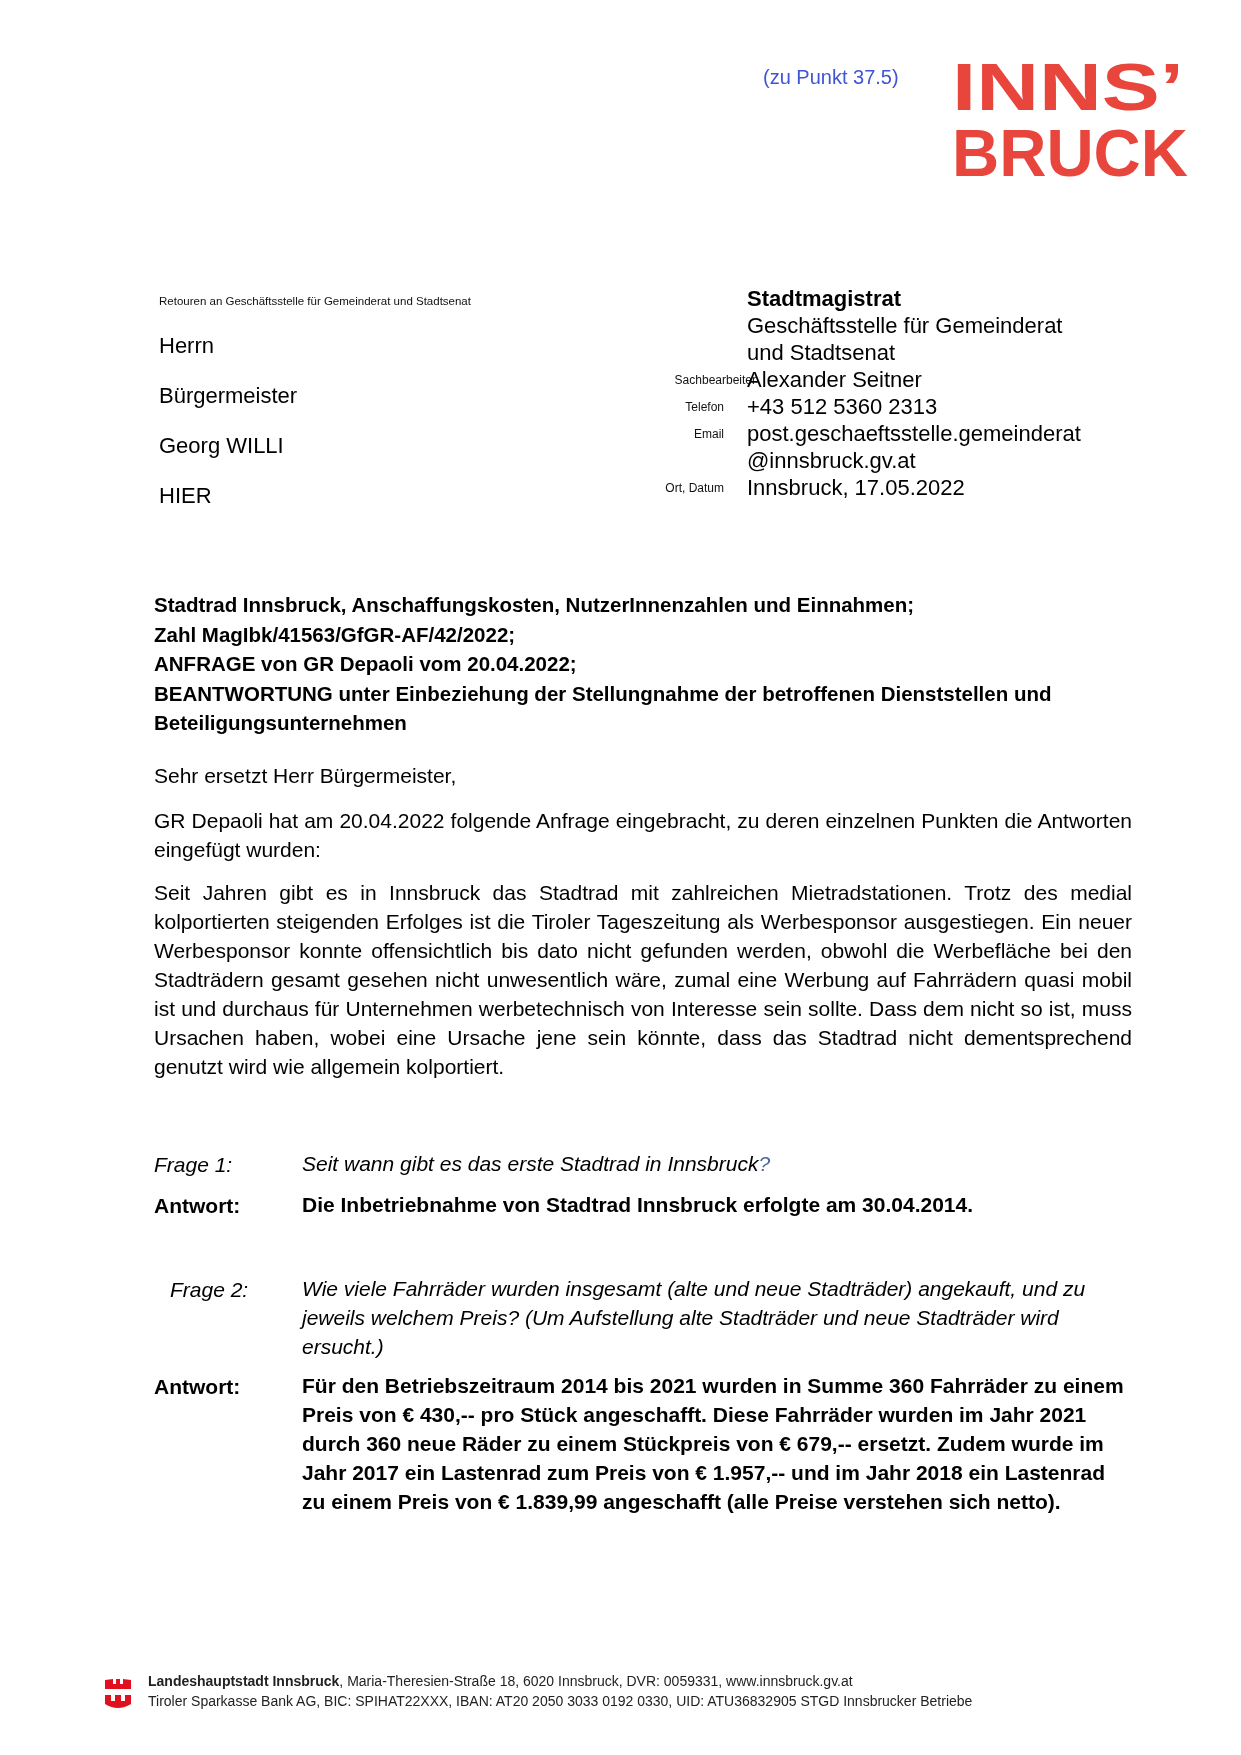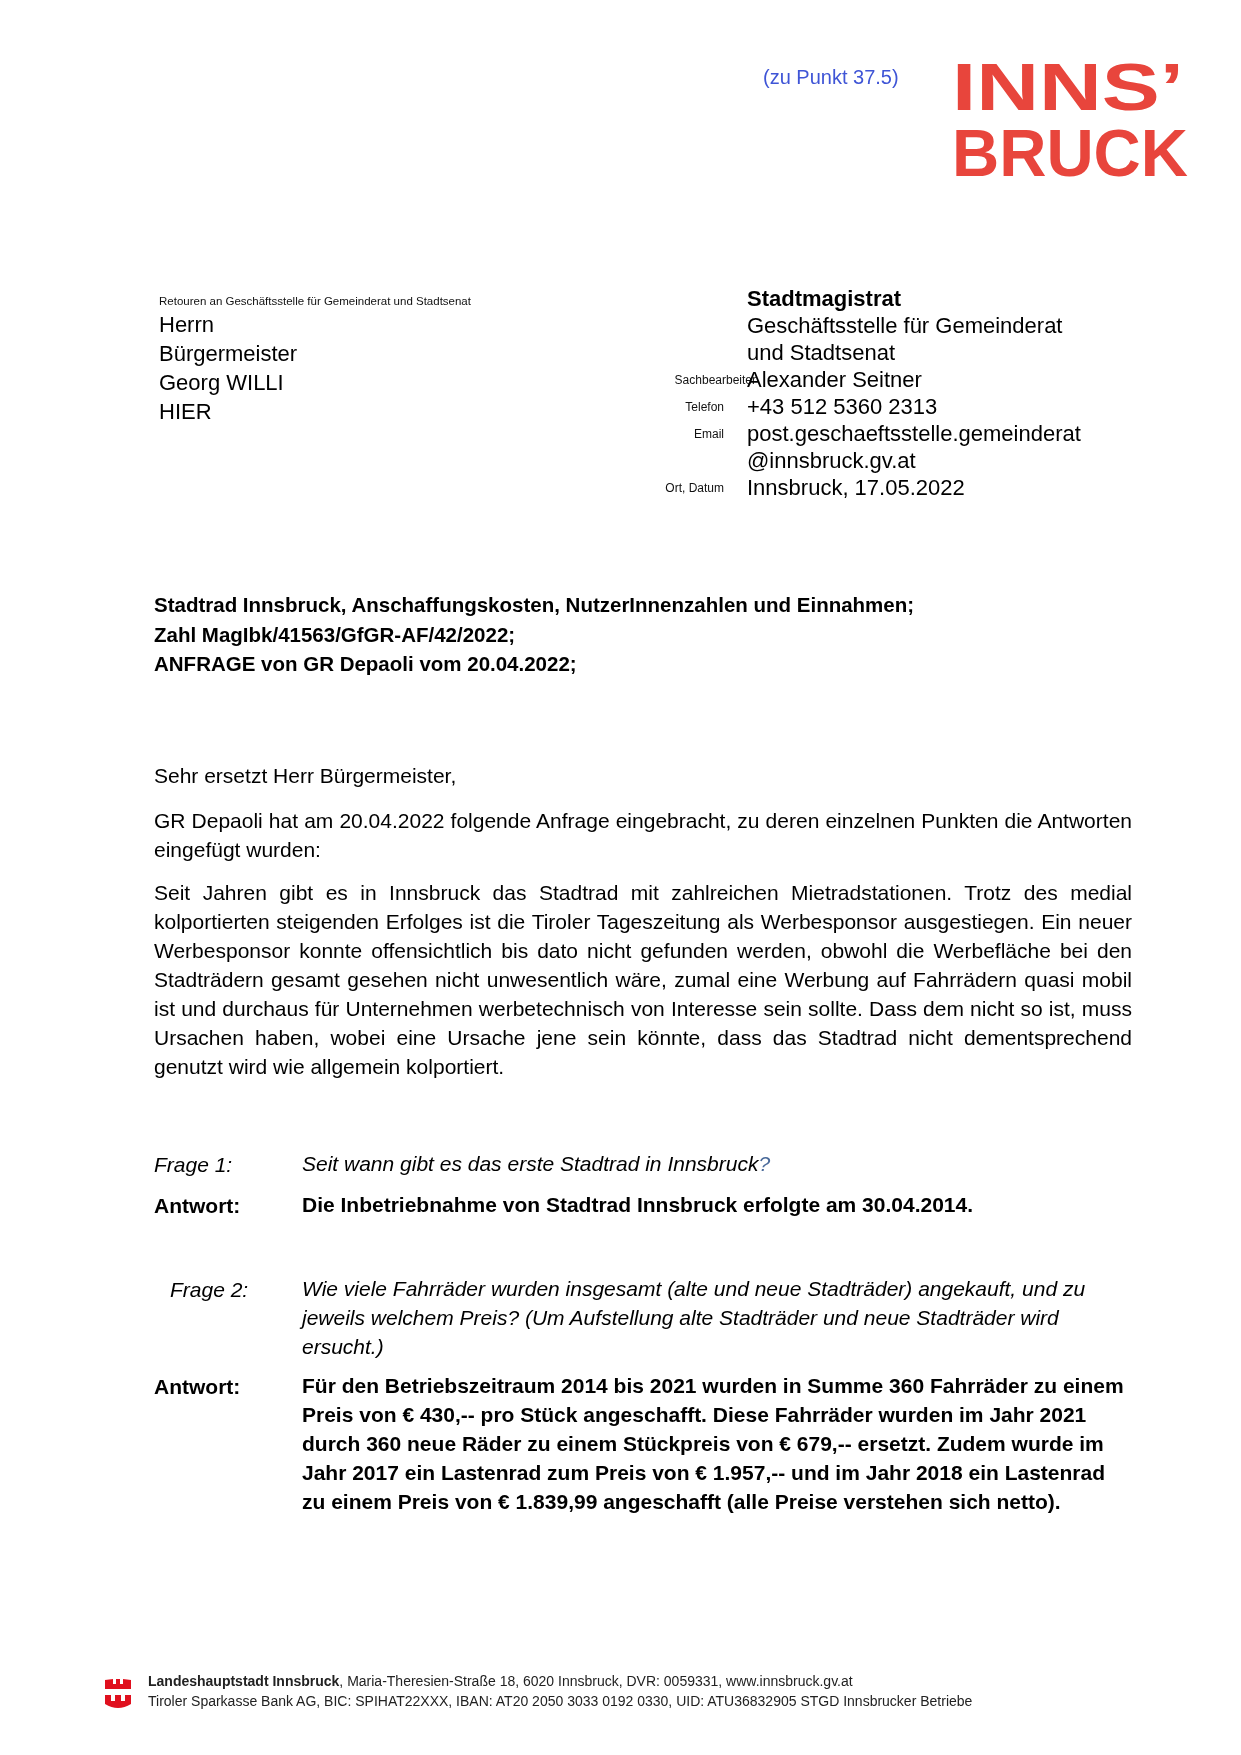--- a/index.html
+++ b/index.html
@@ -6,21 +6,21 @@
   body { width: 1241px; height: 1755px; position: relative; overflow: hidden;
          font-family: "Liberation Sans", sans-serif; color: #000; }
   .abs { position: absolute; }
 
   .punkt { left: 763px; top: 66px; font-size: 20px; color: #3f55d6; }
   .logo { left: 952px; top: 52px; width: 240px; height: 130px; }
   .logo svg { display: block; }
 
   .retouren { left: 159px; top: 295px; font-size: 11.5px; color: #111; }
   .address { left: 159px; top: 310px; font-size: 22px; line-height: 29px; }
-  .address div { white-space: nowrap; }
+  .address div { white-space: nowrap; margin-top: 21px; }
 
   .sender { left: 0; top: 286px; width: 1241px; }
   .srow { position: absolute; left: 0; width: 1241px; height: 27px; }
   .srow .lbl { position: absolute; right: 517px; top: 6px; font-size: 12px; color: #111; text-align: right; white-space: nowrap; }
   .srow .val { position: absolute; left: 747px; top: 0; font-size: 22px; white-space: nowrap; }
   .srow .val.bold { font-weight: bold; }
 
   .subject { left: 154px; top: 590px; width: 960px; font-size: 20.5px; font-weight: bold; line-height: 29.5px; }
   .salutation { left: 154px; top: 764px; font-size: 21px; }
   .intro { left: 154px; top: 806px; width: 978px; font-size: 21px; line-height: 29px; text-align: justify; }
@@ -83,20 +83,21 @@
   <div class="srow" style="top:189px;">
     <span class="lbl">Ort, Datum</span>
     <span class="val">Innsbruck, 17.05.2022</span>
   </div>
 </div>
 
 <div class="abs subject">
   <div>Stadtrad Innsbruck, Anschaffungskosten, NutzerInnenzahlen und Einnahmen;</div>
   <div>Zahl MagIbk/41563/GfGR-AF/42/2022;</div>
   <div>ANFRAGE von GR Depaoli vom 20.04.2022;</div>
+  <div>BEANTWORTUNG unter Einbeziehung der Stellungnahme der betroffenen Dienststellen und Beteiligungsunternehmen</div>
 </div>
 
 <div class="abs salutation">Sehr ersetzt Herr Bürgermeister,</div>
 <div class="abs intro">GR Depaoli hat am 20.04.2022 folgende Anfrage eingebracht, zu deren einzelnen Punkten die Antworten eingefügt wurden:</div>
 <div class="abs quote">Seit Jahren gibt es in Innsbruck das Stadtrad mit zahlreichen Mietradstationen. Trotz des medial kolportierten steigenden Erfolges ist die Tiroler Tageszeitung als Werbesponsor ausgestiegen. Ein neuer Werbesponsor konnte offensichtlich bis dato nicht gefunden werden, obwohl die Werbefläche bei den Stadträdern gesamt gesehen nicht unwesentlich wäre, zumal eine Werbung auf Fahrrädern quasi mobil ist und durchaus für Unternehmen werbetechnisch von Interesse sein sollte. Dass dem nicht so ist, muss Ursachen haben, wobei eine Ursache jene sein könnte, dass das Stadtrad nicht dementsprechend genutzt wird wie allgemein kolportiert.</div>
 
 <div class="abs qa-label italic" style="top:1153px;">Frage 1:</div>
 <div class="abs qa-text italic" style="top:1149px;"><span>Seit wann gibt es das erste Stadtrad in Innsbruck</span><span class="qmark">?</span></div>
 <div class="abs qa-label bold" style="top:1194px;">Antwort:</div>
 <div class="abs qa-text bold" style="top:1190px;">Die Inbetriebnahme von Stadtrad Innsbruck erfolgte am 30.04.2014.</div>

